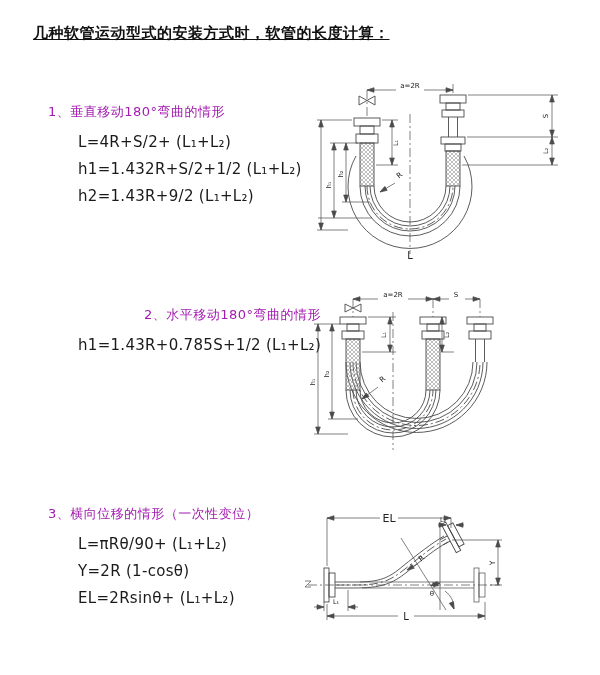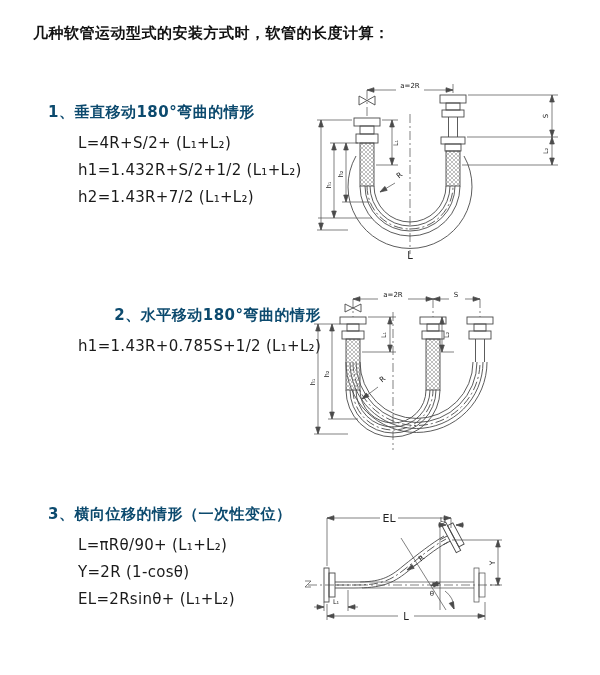--- a/index.html
+++ b/index.html
@@ -3,24 +3,24 @@
 <meta charset="utf-8">
 <style>
   html,body{margin:0;padding:0;}
   body{
     width:600px;height:675px;position:relative;background:#ffffff;
     font-family:"DejaVu Sans","Liberation Sans",sans-serif;color:#1a1a1a;
     overflow:hidden;
   }
   .page-title{
     position:absolute;left:33px;top:24px;font-size:15px;font-weight:bold;
-    letter-spacing:0.5px;color:#111;
+    letter-spacing:0.5px;color:#111;text-decoration:underline;
   }
   .section{position:absolute;left:48px;}
-  .section-heading{font-size:15px;font-weight:bold;color:#0c4a6e;letter-spacing:0.5px;}
+  .section-heading{font-size:13px;font-weight:normal;color:#a21caf;letter-spacing:0.5px;}
   .formulas{margin:12px 0 0 30px;}
   .formula-line{font-size:15px;color:#1a1a1a;height:27px;line-height:18px;letter-spacing:0.3px;}
   #sec1{top:103px;}
   #sec2{top:306px;text-align:right;}
   #sec3{top:505px;}
   .diag{position:absolute;}
   .diag text{fill:#222;font-family:"DejaVu Sans","Liberation Sans",sans-serif;}
   .ln{stroke:#4a4a4a;stroke-width:0.9;fill:none;}
   .thin{stroke:#4a4a4a;stroke-width:0.7;fill:none;}
   .cl{stroke:#4a4a4a;stroke-width:0.7;fill:none;stroke-dasharray:9 3 2 3;}
@@ -28,21 +28,21 @@
 </head>
 <body>
 
 <div class="page-title">几种软管运动型式的安装方式时，软管的长度计算：</div>
 
 <div class="section" id="sec1">
   <div class="section-heading">1、垂直移动180°弯曲的情形</div>
   <div class="formulas">
     <div class="formula-line">L=4R+S/2+ (L₁+L₂)</div>
     <div class="formula-line">h1=1.432R+S/2+1/2 (L₁+L₂)</div>
-    <div class="formula-line">h2=1.43R+7/2 (L₁+L₂)</div>
+    <div class="formula-line">h2=1.43R+9/2 (L₁+L₂)</div>
   </div>
 </div>
 
 <svg class="diag" style="left:312px;top:70px" width="272" height="192" viewBox="0 0 272 192">
   <defs>
     <path id="arr" d="M0 0L7 -2.3L7 2.3Z" fill="#4a4a4a"></path>
     <pattern id="ht1" width="4" height="4" patternUnits="userSpaceOnUse">
       <path d="M0 0L4 4M0 4L4 0" stroke="#8a8a8a" stroke-width="0.55" fill="none"></path>
     </pattern>
   </defs>

